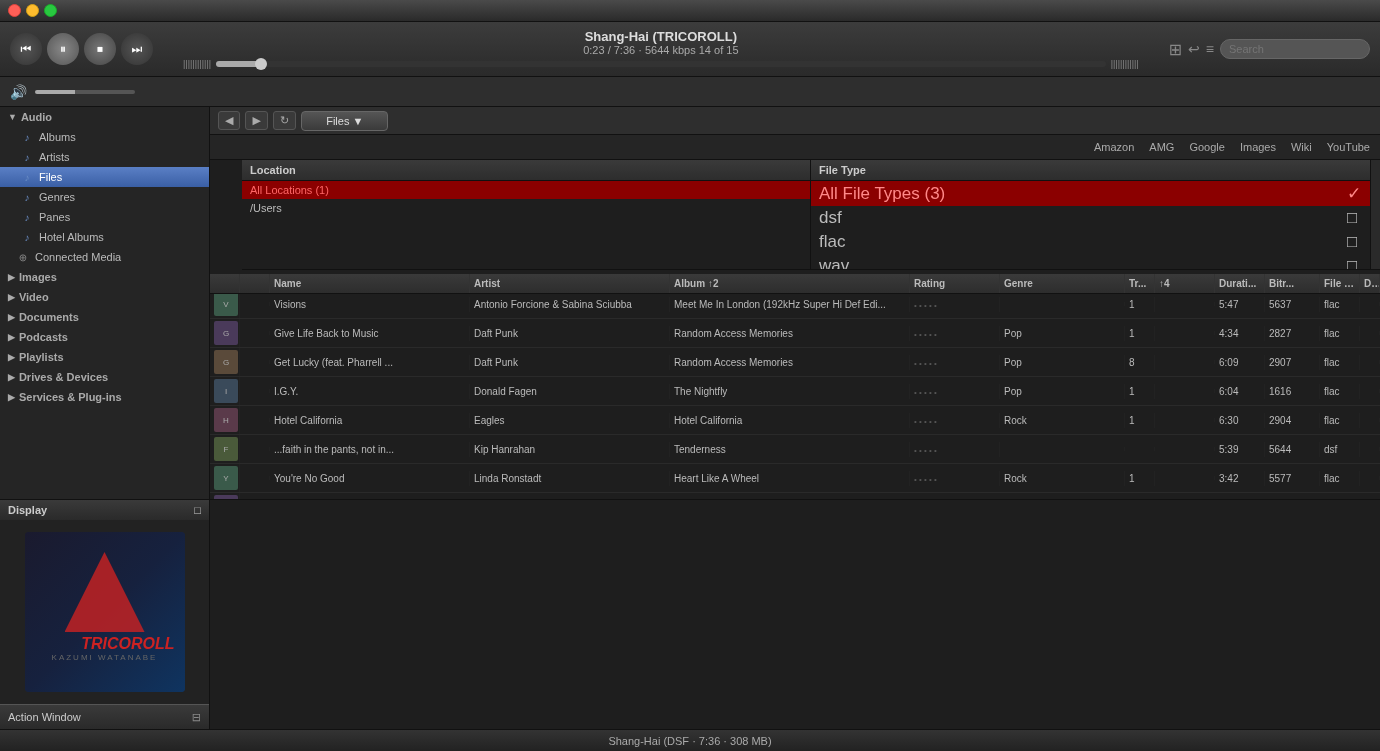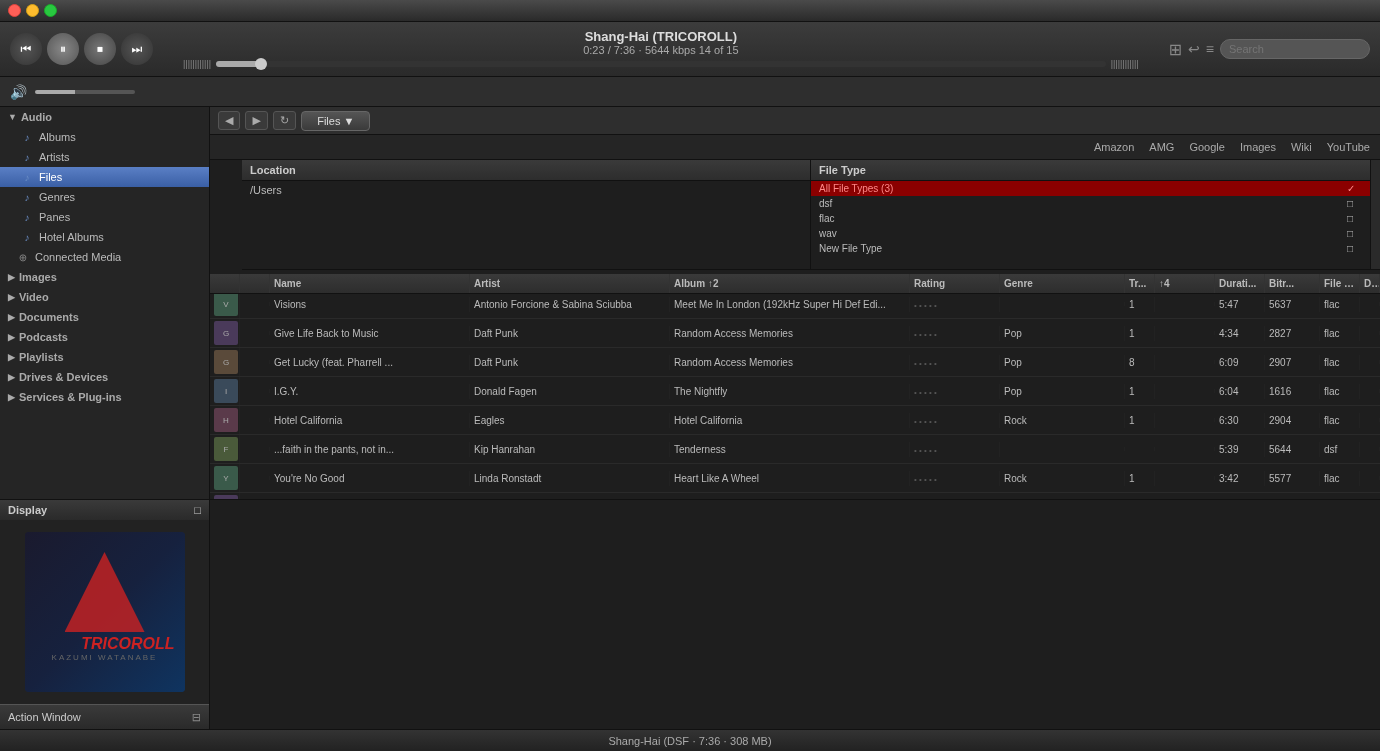--- a/index.html
+++ b/index.html
@@ -185,21 +185,21 @@
       color: #aaa;
       padding: 2px 6px;
       cursor: pointer;
       font-size: 11px;
     }
     .files-dropdown {
       background: linear-gradient(to bottom, #555, #3a3a3a);
       border: 1px solid #666;
       border-radius: 4px;
       color: #ddd;
-      padding: 3px 15px;
+      padding: 3px 24px;
       cursor: pointer;
       font-size: 11px;
       display: flex;
       align-items: center;
       gap: 4px;
     }
 
     .link-bar {
       background: #252525;
       height: 25px;
@@ -257,21 +257,21 @@
     }
     .panel-item.selected {
       background: #8b0000;
       color: #ff6666;
     }
 
     .panel-row {
       display: flex;
       align-items: center;
       padding: 2px 8px;
-      font-size: 10px;
+      font-size: 17px;
       color: #bbb;
       cursor: pointer;
     }
     .panel-row.selected { background: #8b0000; color: #ff8888; }
     .checkbox-col {
       width: 15px;
       margin-left: auto;
     }
 
     
@@ -529,20 +529,21 @@
         <span class="link-item">Google</span>
         <span class="link-item">Images</span>
         <span class="link-item">Wiki</span>
         <span class="link-item">YouTube</span>
       </div>
 
       <div class="browser-panels">
         <div class="location-panel">
           <div class="panel-header">Location</div>
           <div class="panel-content">
+            <div class="panel-item selected">All Locations (1)</div>
             <div class="panel-item">/Users</div>
           </div>
         </div>
         <div class="filetype-panel">
           <div class="panel-header">File Type</div>
           <div class="panel-content">
             <div class="panel-row selected">
               <span>All File Types (3)</span>
               <span class="checkbox-col">✓</span>
             </div>

